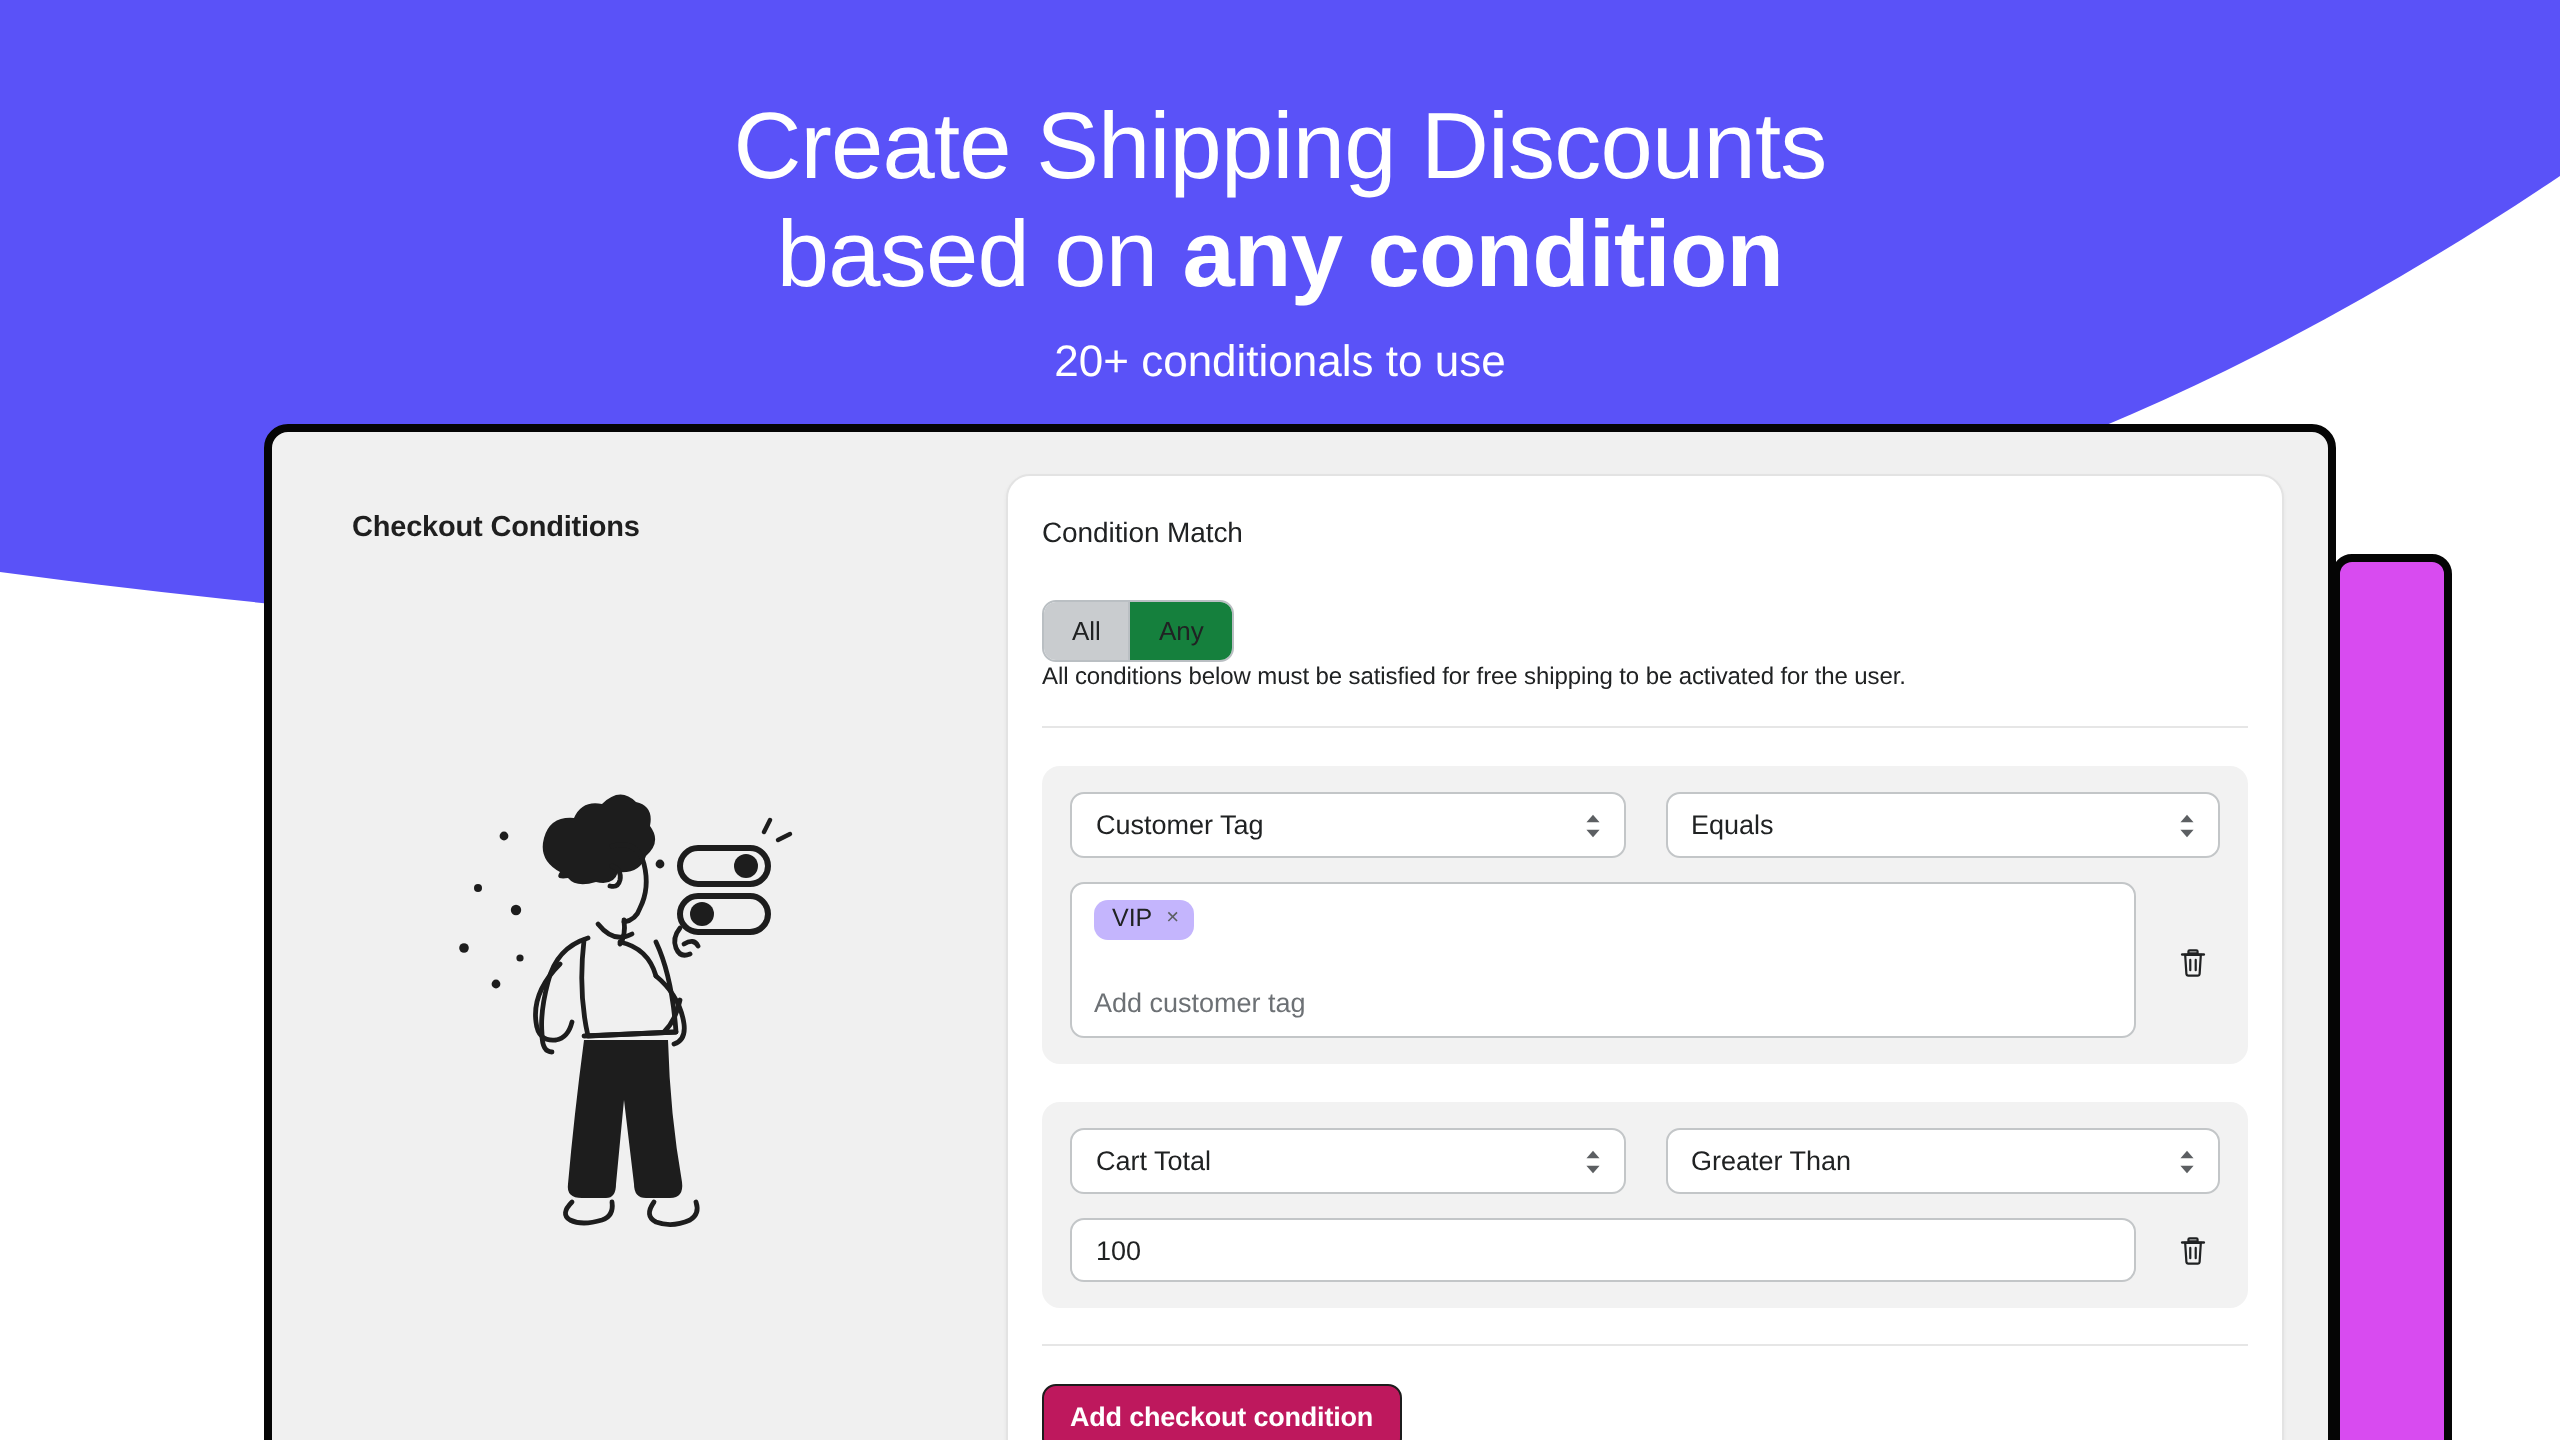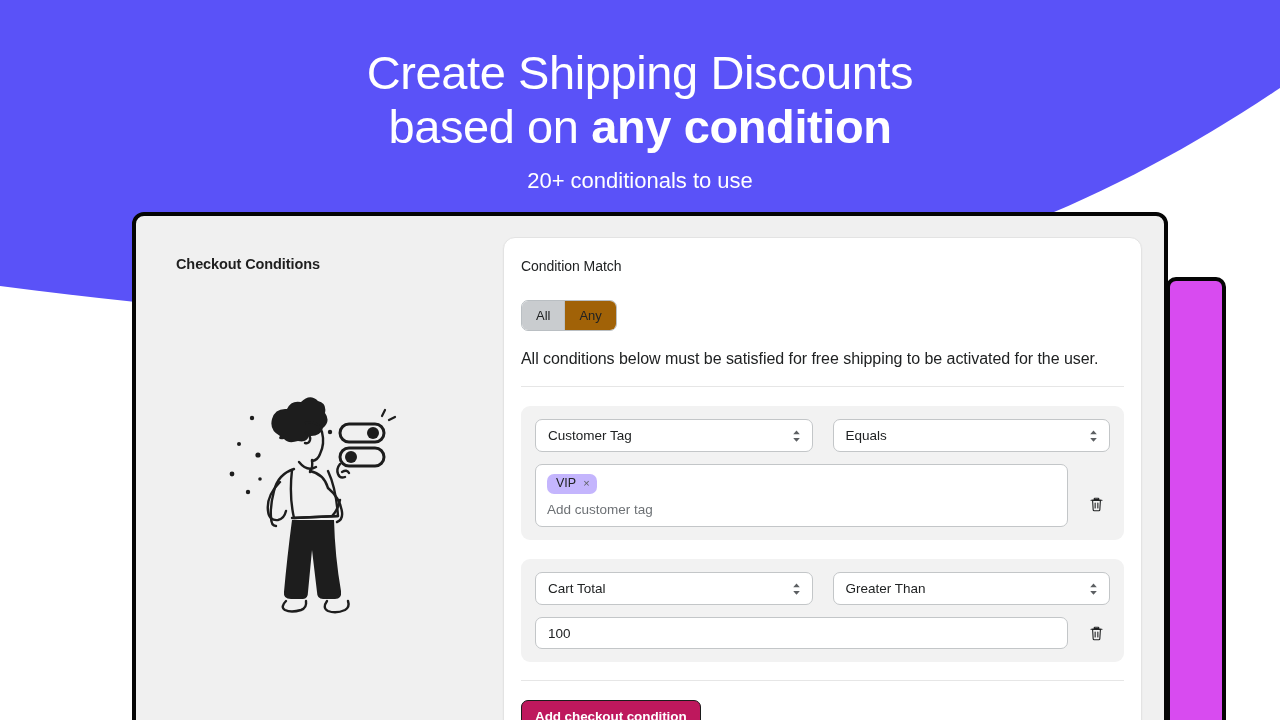--- a/index.html
+++ b/index.html
@@ -138,35 +138,34 @@
     background: #ffffff;
     height: 29px;
   }
   #segmented .seg {
     display: flex;
     align-items: center;
     justify-content: center;
     padding: 0 14px;
     font-size: 13px;
     color: #202223;
-    background: #a16207;
+    background: #15803d;
     cursor: pointer;
     user-select: none;
   }
   #segmented .seg.active {
     background: #c9cccf;
     font-weight: 400;
   }
   #segmented .seg + .seg {
     border-left: 1px solid #babfc3;
   }
 
   #match-help {
-    margin-top: 19px;
-    font-size: 16px;
+    font-size: 12px;
     color: #202223;
     letter-spacing: -0.05px;
   }
 
   .divider {
     height: 1px;
     background: #e6e6e6;
     margin: 18px 0 0 0;
   }
 
@@ -243,21 +242,21 @@
     color: #202223;
     line-height: 15px;
   }
   .chip .chip-x {
     font-size: 11px;
     color: #5c5f62;
     cursor: pointer;
     line-height: 11px;
   }
   .tag-placeholder {
-    margin-top: 8px;
+    margin-top: 24px;
     font-size: 13.5px;
     color: #6d7175;
   }
   .trash-btn {
     width: 28px;
     height: 32px;
     display: flex;
     align-items: center;
     justify-content: center;
     cursor: pointer;

